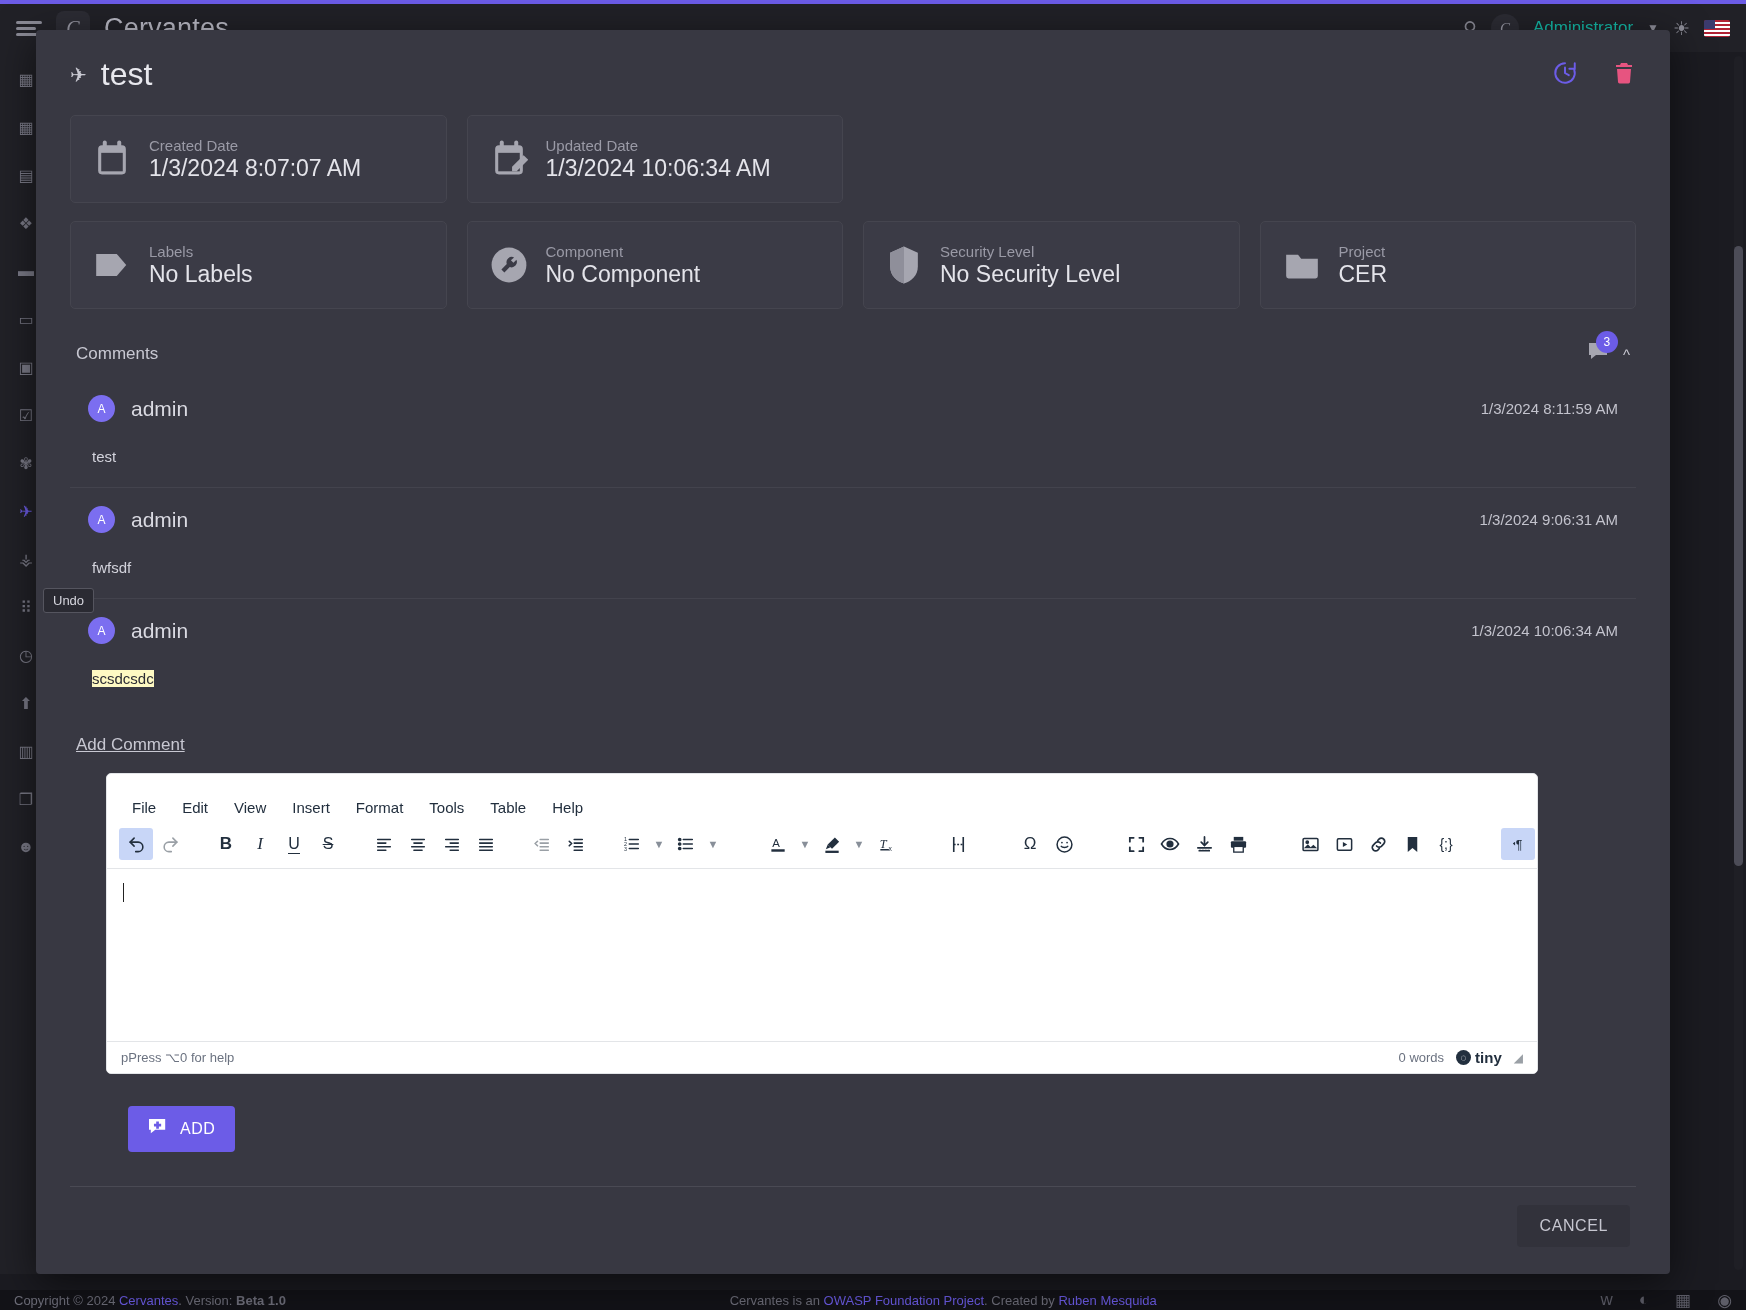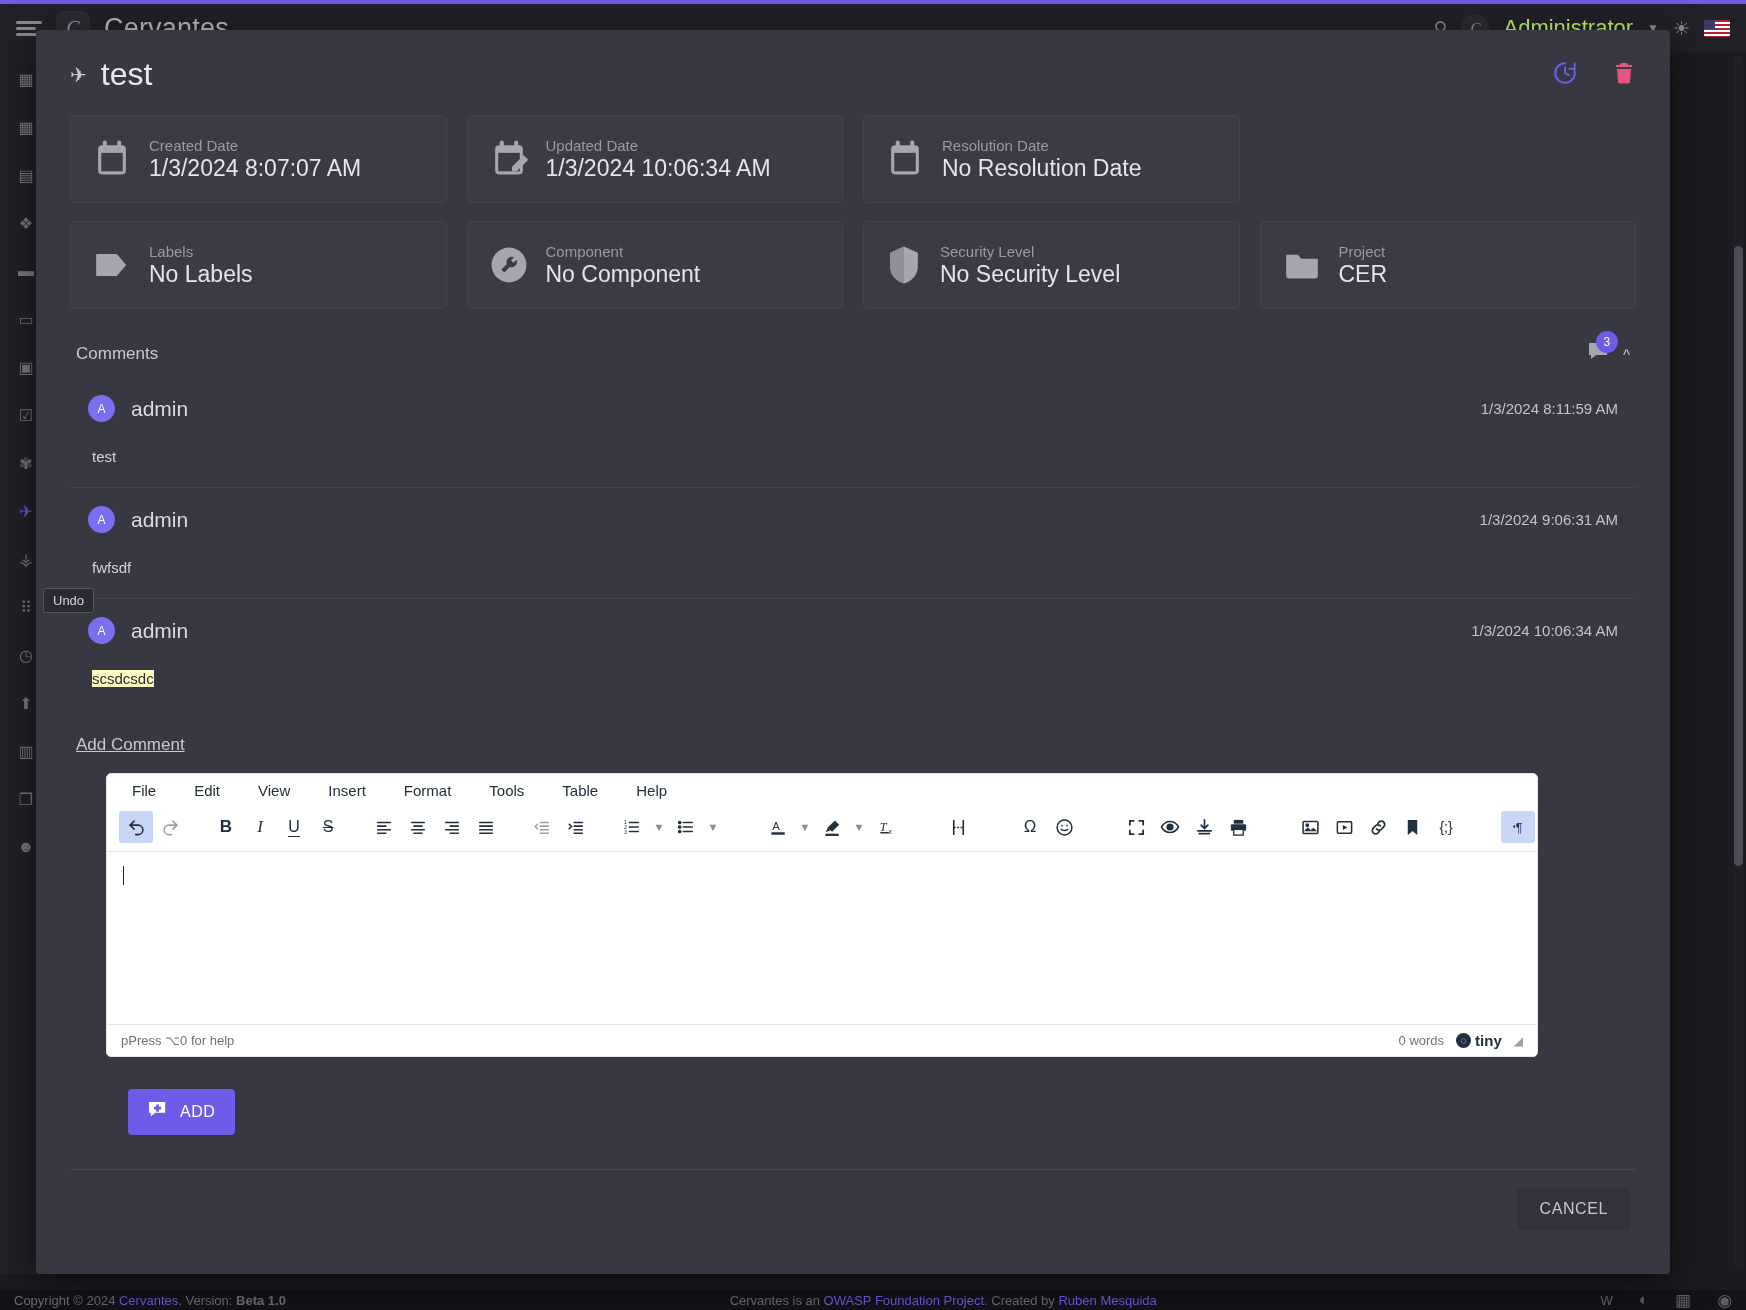--- a/index.html
+++ b/index.html
@@ -34,21 +34,21 @@
     color: #9a9aa6; font-size: 20px; font-style: italic; font-family: "Liberation Serif", serif;
   }
   .tb-title { color: #b9b9c4; font-size: 27px; letter-spacing: .2px; }
   .tb-spacer { flex: 1; }
   .tb-ico { color: #8b8b96; font-size: 19px; cursor: pointer; }
   .tb-avatar {
     width: 28px; height: 28px; border-radius: 50%; background: #2c2c34;
     display: flex; align-items: center; justify-content: center;
     color: #9a9aa6; font-size: 15px; font-style: italic; font-family: "Liberation Serif", serif;
   }
-  .tb-user { color: #bef264; font-size: 22px; }
+  .tb-user { color: #14b8a6; font-size: 17px; }
   .tb-caret { color: #8b8b96; font-size: 12px; }
   .tb-flag {
     width: 26px; height: 17px; border-radius: 2px; overflow: hidden; position: relative;
     background: repeating-linear-gradient(#b22234 0 2px, #fff 2px 4px);
   }
   .tb-flag::before {
     content: ""; position: absolute; left: 0; top: 0; width: 11px; height: 9px; background: #3c3b6e;
   }
 
   
@@ -134,21 +134,21 @@
   .comment-body { color: #d3d3dc; font-size: 15px; padding: 26px 0 0 4px; }
   .comment-body .sel { background: #fef9c3; color: #2b2b33; }
 
   
   .add-comment-label { color: #c8c8d2; font-size: 17px; padding: 26px 0 0 40px; text-decoration: underline; }
 
   .editor {
     margin: 18px 34px 0 70px; background: #fff; border: 1px solid #e3e5e8;
     border-radius: 5px; overflow: hidden; width: 1432px;
   }
-  .ed-menubar { display: flex; gap: 16px; padding: 4px 10px 4px 14px; }
+  .ed-menubar { display: flex; gap: 4px; padding: 21px 10px 4px 14px; }
   .ed-menu {
     font-size: 15px; color: #222f3e; padding: 4px 11px; border-radius: 3px; cursor: pointer;
   }
   .ed-toolbar {
     display: flex; align-items: center; padding: 4px 12px 8px 12px;
     border-bottom: 1px solid #e3e5e8; flex-wrap: nowrap;
   }
   .tb-btn {
     width: 34px; height: 32px; display: flex; align-items: center; justify-content: center;
     color: #222f3e; border-radius: 3px; cursor: pointer; flex: 0 0 auto;
@@ -322,34 +322,20 @@
             <path d="M21.5 10.5l3 3-7.5 7.5h-3v-3z" fill="currentColor"></path>
           </svg>
         </span>
         <span class="card-text">
           <span class="card-label">Updated Date</span>
           <span class="card-value">1/3/2024 10:06:34 AM</span>
         </span>
       </div>
 
 
-      <div class="info-card">
-        <span class="card-ico">
-          <svg width="38" height="40" viewBox="0 0 24 26" fill="currentColor">
-            <rect x="3" y="4" width="18" height="19" rx="2.5"></rect>
-            <rect x="6" y="1" width="2.6" height="5" rx="1.3"></rect>
-            <rect x="15.4" y="1" width="2.6" height="5" rx="1.3"></rect>
-            <rect x="5" y="9" width="14" height="12" fill="#3b3b46"></rect>
-          </svg>
-        </span>
-        <span class="card-text">
-          <span class="card-label">Resolution Date</span>
-          <span class="card-value">No Resolution Date</span>
-        </span>
-      </div>
     </div>
 
     
     <div class="cards-row" style="padding-top:18px;">
       <div class="info-card">
         <span class="card-ico">
           <svg width="38" height="34" viewBox="0 0 24 20" fill="currentColor">
             <path d="M2 3h13l6 7-6 7H2z"></path>
           </svg>
         </span>

